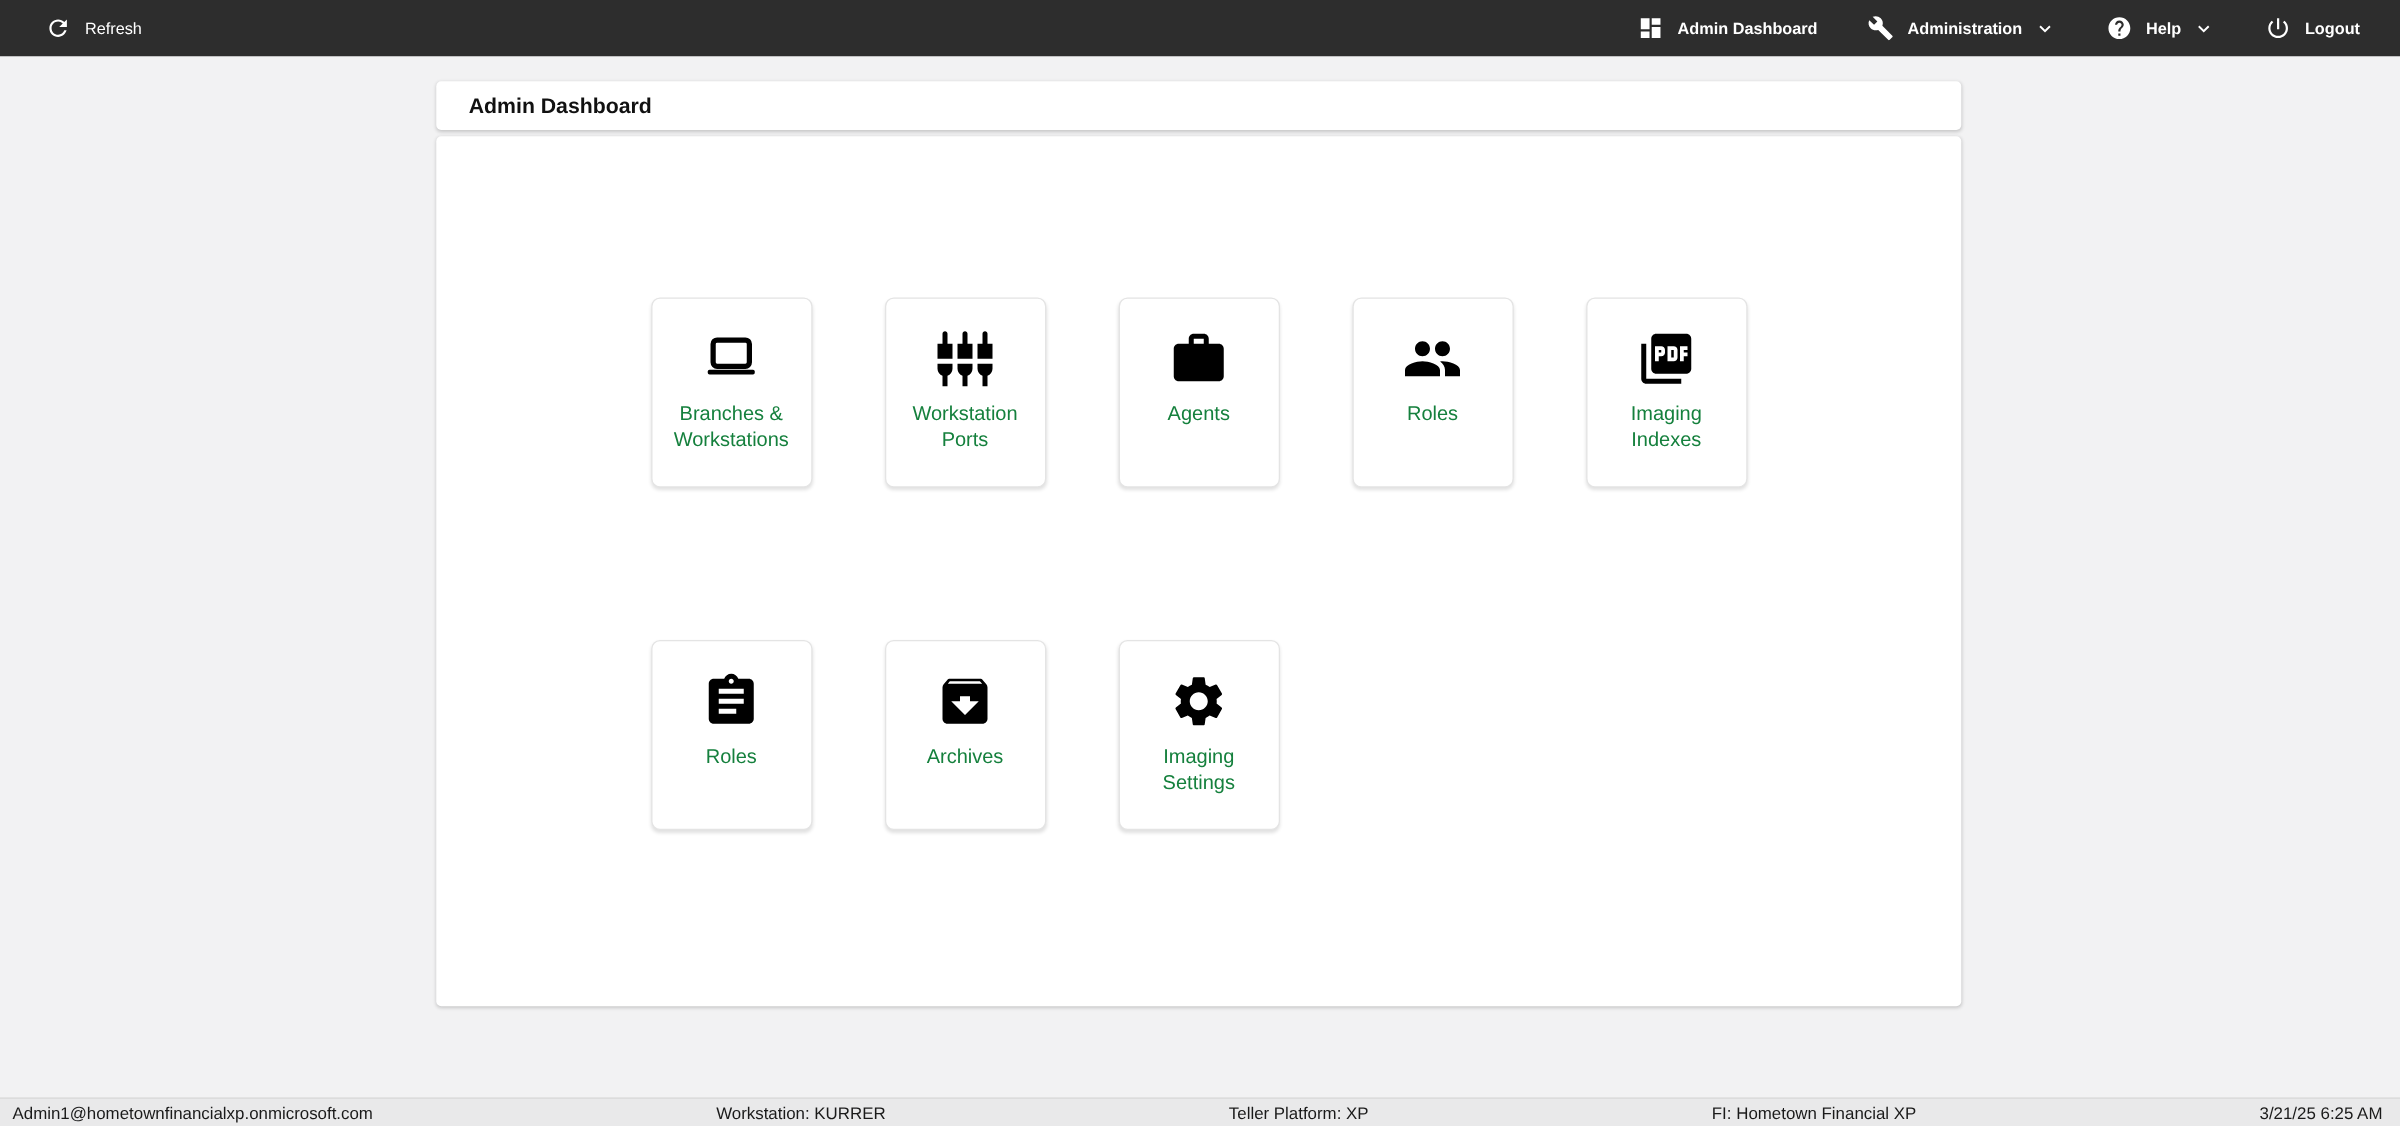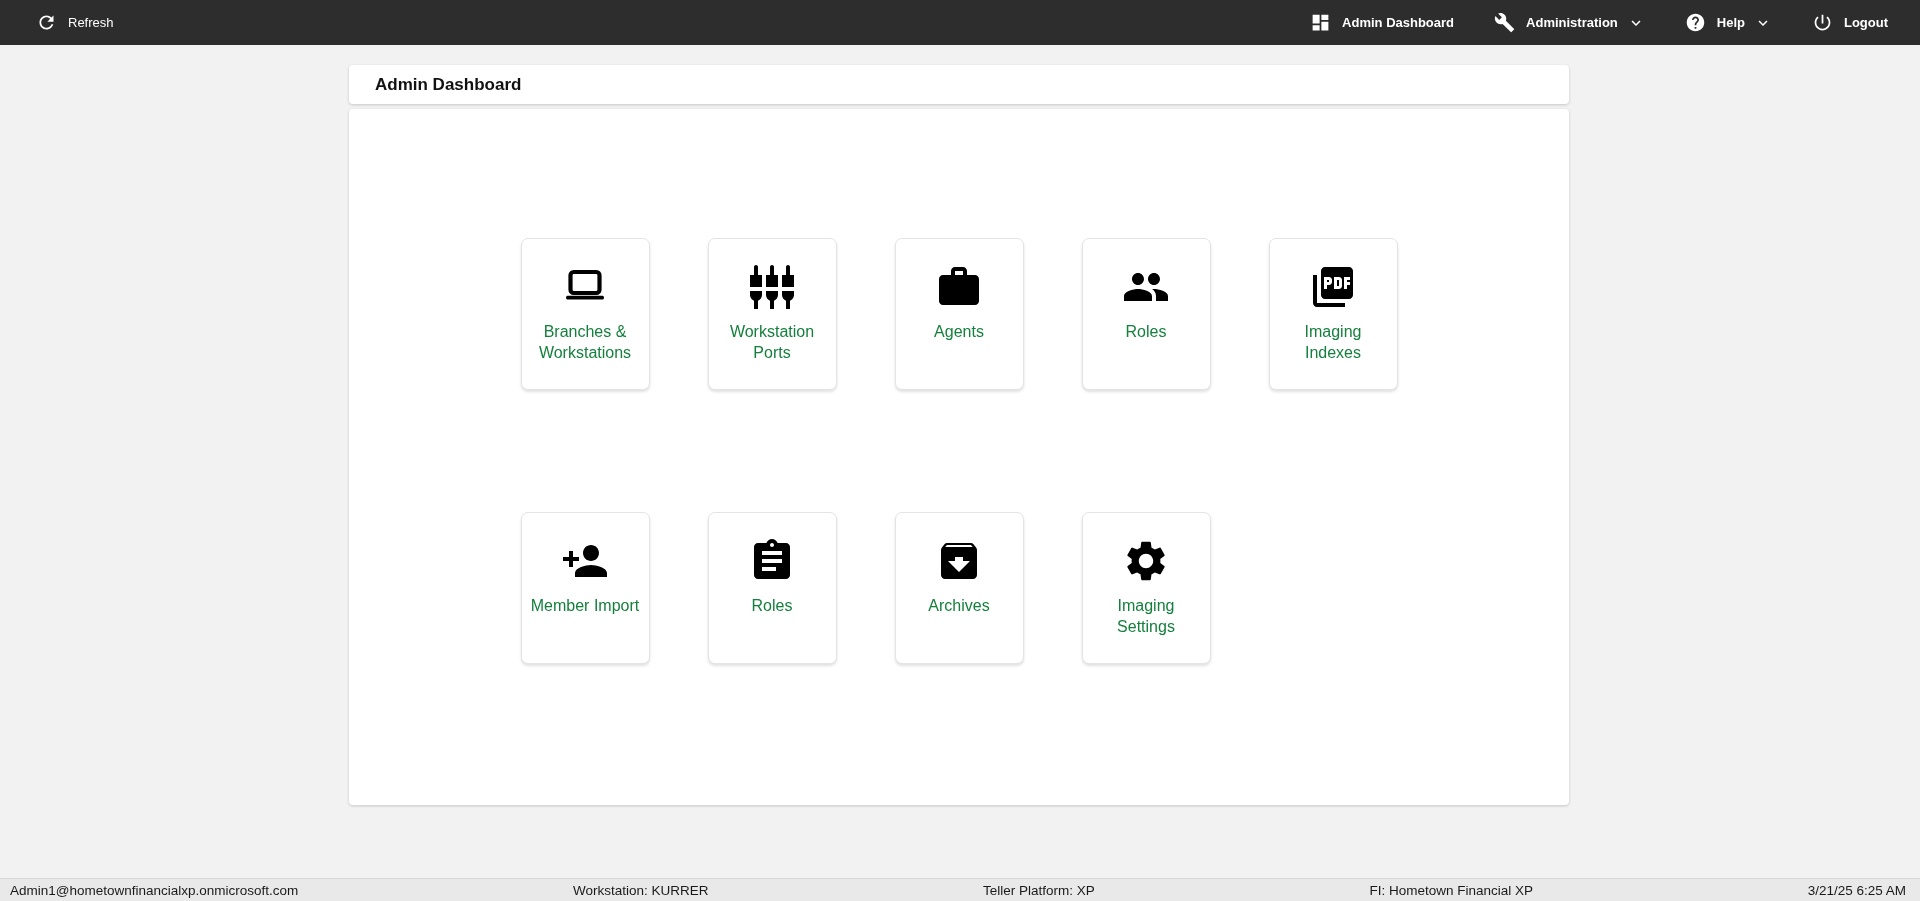--- a/index.html
+++ b/index.html
@@ -181,28 +181,20 @@
 
     <div class="tile">
       <span class="tile-icon">
         <svg width="48" height="48" viewBox="0 0 24 24" fill="#000">
             <path d="M20 2H8c-1.1 0-2 .9-2 2v12c0 1.1.9 2 2 2h12c1.1 0 2-.9 2-2V4c0-1.1-.9-2-2-2zm-8.5 7.5c0 .83-.67 1.5-1.5 1.5H9v2H7.5V7H10c.83 0 1.5.67 1.5 1.5v1zm5 2c0 .83-.67 1.5-1.5 1.5h-2.5V7H15c.83 0 1.5.67 1.5 1.5v3zm4-3H19v1h1.5V11H19v2h-1.5V7h3v1.5zM9 9.5h1v-1H9v1zM4 6H2v14c0 1.1.9 2 2 2h14v-2H4V6zm10 5.5h1v-3h-1v3z"></path>
           </svg>
       </span>
       <span class="tile-label">Imaging Indexes</span>
     </div>
 
-    <div class="tile">
-      <span class="tile-icon">
-        <svg width="48" height="48" viewBox="0 0 24 24" fill="#000">
-            <path d="M15 12c2.21 0 4-1.79 4-4s-1.79-4-4-4-4 1.79-4 4 1.79 4 4 4zm-9-2V7H4v3H1v2h3v3h2v-3h3v-2H6zm9 4c-2.67 0-8 1.34-8 4v2h16v-2c0-2.66-5.33-4-8-4z"></path>
-          </svg>
-      </span>
-      <span class="tile-label">Member Import</span>
-    </div>
 
     <div class="tile">
       <span class="tile-icon">
         <svg width="48" height="48" viewBox="0 0 24 24" fill="#000">
             <path d="M19 3h-4.18C14.4 1.84 13.3 1 12 1c-1.3 0-2.4.84-2.82 2H5c-1.1 0-2 .9-2 2v14c0 1.1.9 2 2 2h14c1.1 0 2-.9 2-2V5c0-1.1-.9-2-2-2zm-7 0c.55 0 1 .45 1 1s-.45 1-1 1-1-.45-1-1 .45-1 1-1zm2 14H7v-2h7v2zm3-4H7v-2h10v2zm0-4H7V7h10v2z"></path>
           </svg>
       </span>
       <span class="tile-label">Roles</span>
     </div>
 

